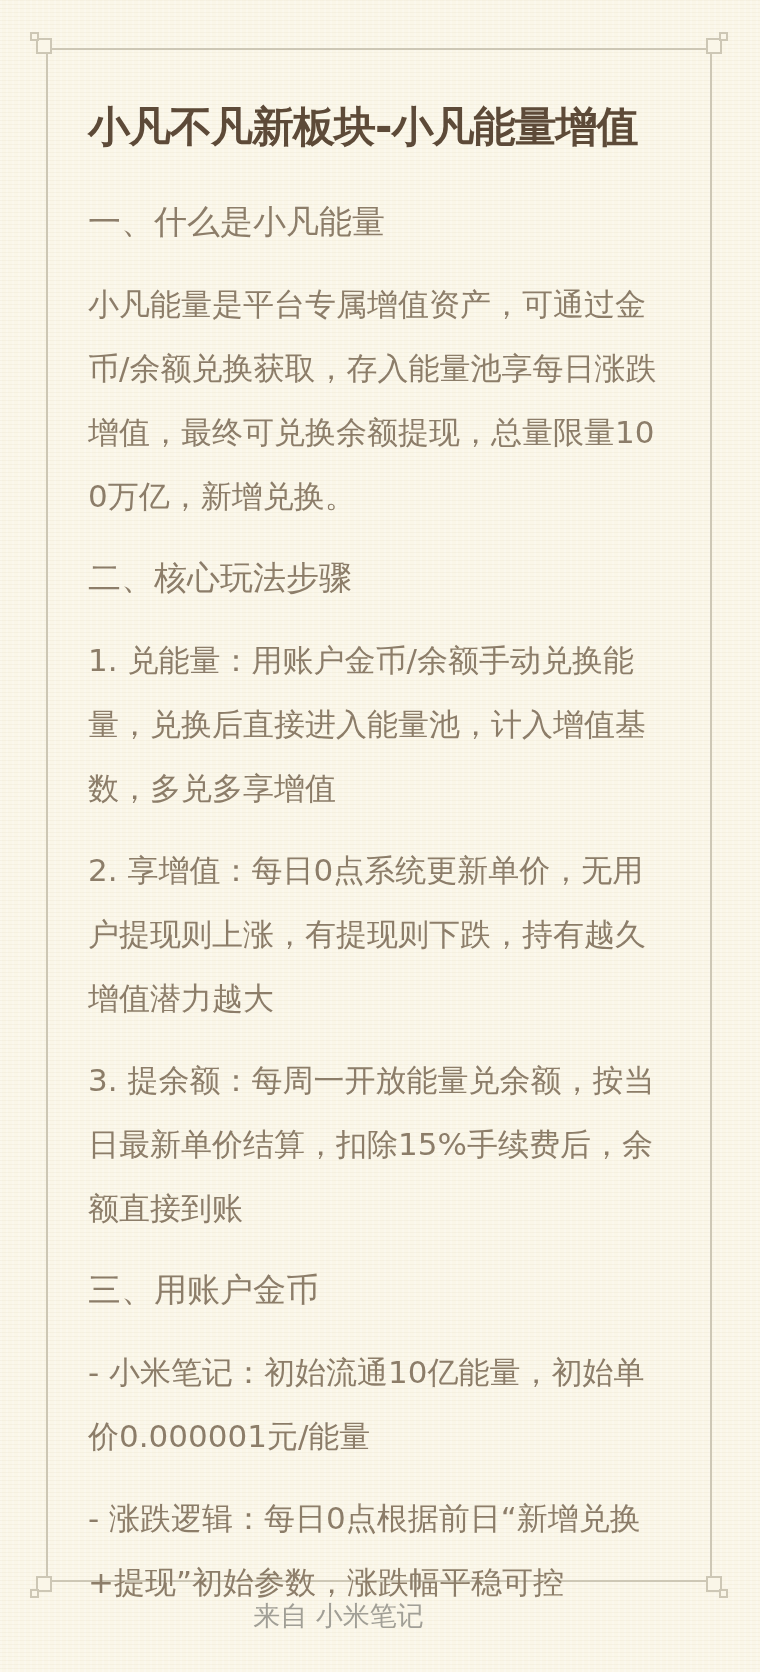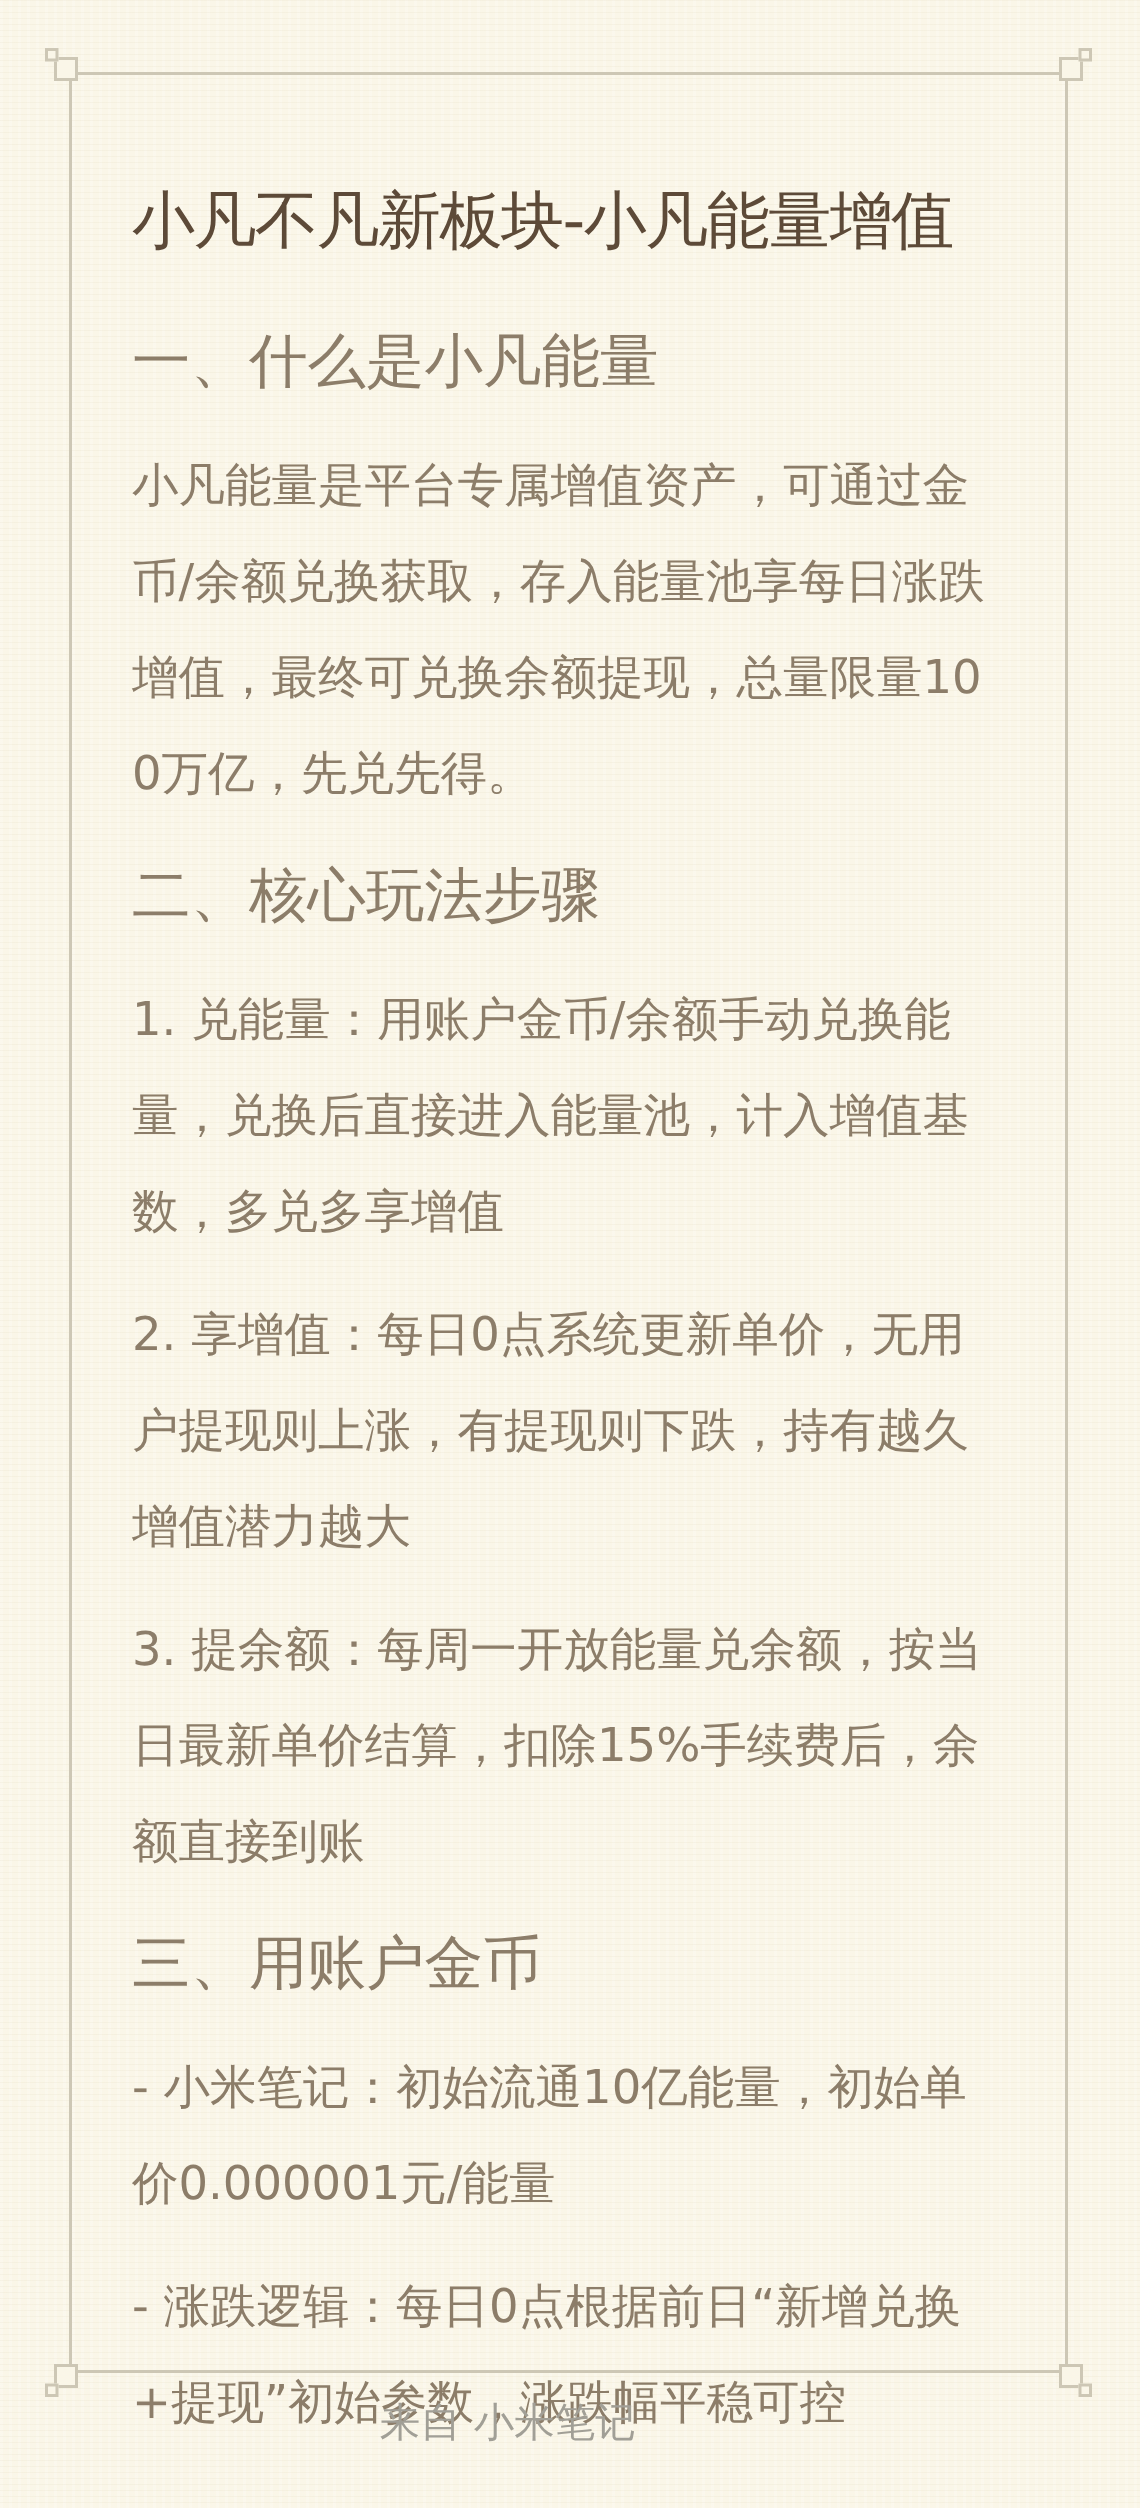--- a/index.html
+++ b/index.html
@@ -48,36 +48,34 @@
   .corner.br .sq2 { right: -16px; bottom: -16px; }
   
   .content {
     position: absolute;
     left: 88px; top: 98px;
     width: 586px;
     color: #8c7d69;
   }
   .note-title {
     font-size: 42px;
-    font-weight: 400;
+    font-weight: 700;
     color: #5d4a38;
     letter-spacing: -1px;
     line-height: 58px;
     margin-bottom: 34px;
     white-space: nowrap;
-    margin-top: 20px;
   }
   .section-heading {
-    font-size: 39px;
+    font-size: 33px;
     font-weight: 400;
     color: #8c7d69;
     line-height: 64px;
     margin-top: 18px;
     margin-bottom: 18px;
-    font-family: Liberation Serif, serif;
   }
   .para {
     font-size: 31px;
     color: #8c7d69;
     line-height: 64px;
     margin-top: 18px;
     margin-bottom: 18px;
     word-break: break-all;
   }
   
@@ -113,21 +111,21 @@
       <div class="sq"></div>
       <div class="sq2"></div>
     </div>
   </div>
 
   <div class="content">
     <h1 class="note-title">小凡不凡新板块-小凡能量增值</h1>
 
     <div>
       <p class="section-heading">一、什么是小凡能量</p>
-      <p class="para">小凡能量是平台专属增值资产，可通过金币/余额兑换获取，存入能量池享每日涨跌增值，最终可兑换余额提现，总量限量100万亿，先兑先得。</p>
+      <p class="para">小凡能量是平台专属增值资产，可通过金币/余额兑换获取，存入能量池享每日涨跌增值，最终可兑换余额提现，总量限量100万亿，新增兑换。</p>
     </div>
 
     <div>
       <p class="section-heading">二、核心玩法步骤</p>
       <p class="para">1. 兑能量：用账户金币/余额手动兑换能量，兑换后直接进入能量池，计入增值基数，多兑多享增值</p>
       <p class="para">2. 享增值：每日0点系统更新单价，无用户提现则上涨，有提现则下跌，持有越久增值潜力越大</p>
       <p class="para">3. 提余额：每周一开放能量兑余额，按当日最新单价结算，扣除15%手续费后，余额直接到账</p>
     </div>
 
     <div>

